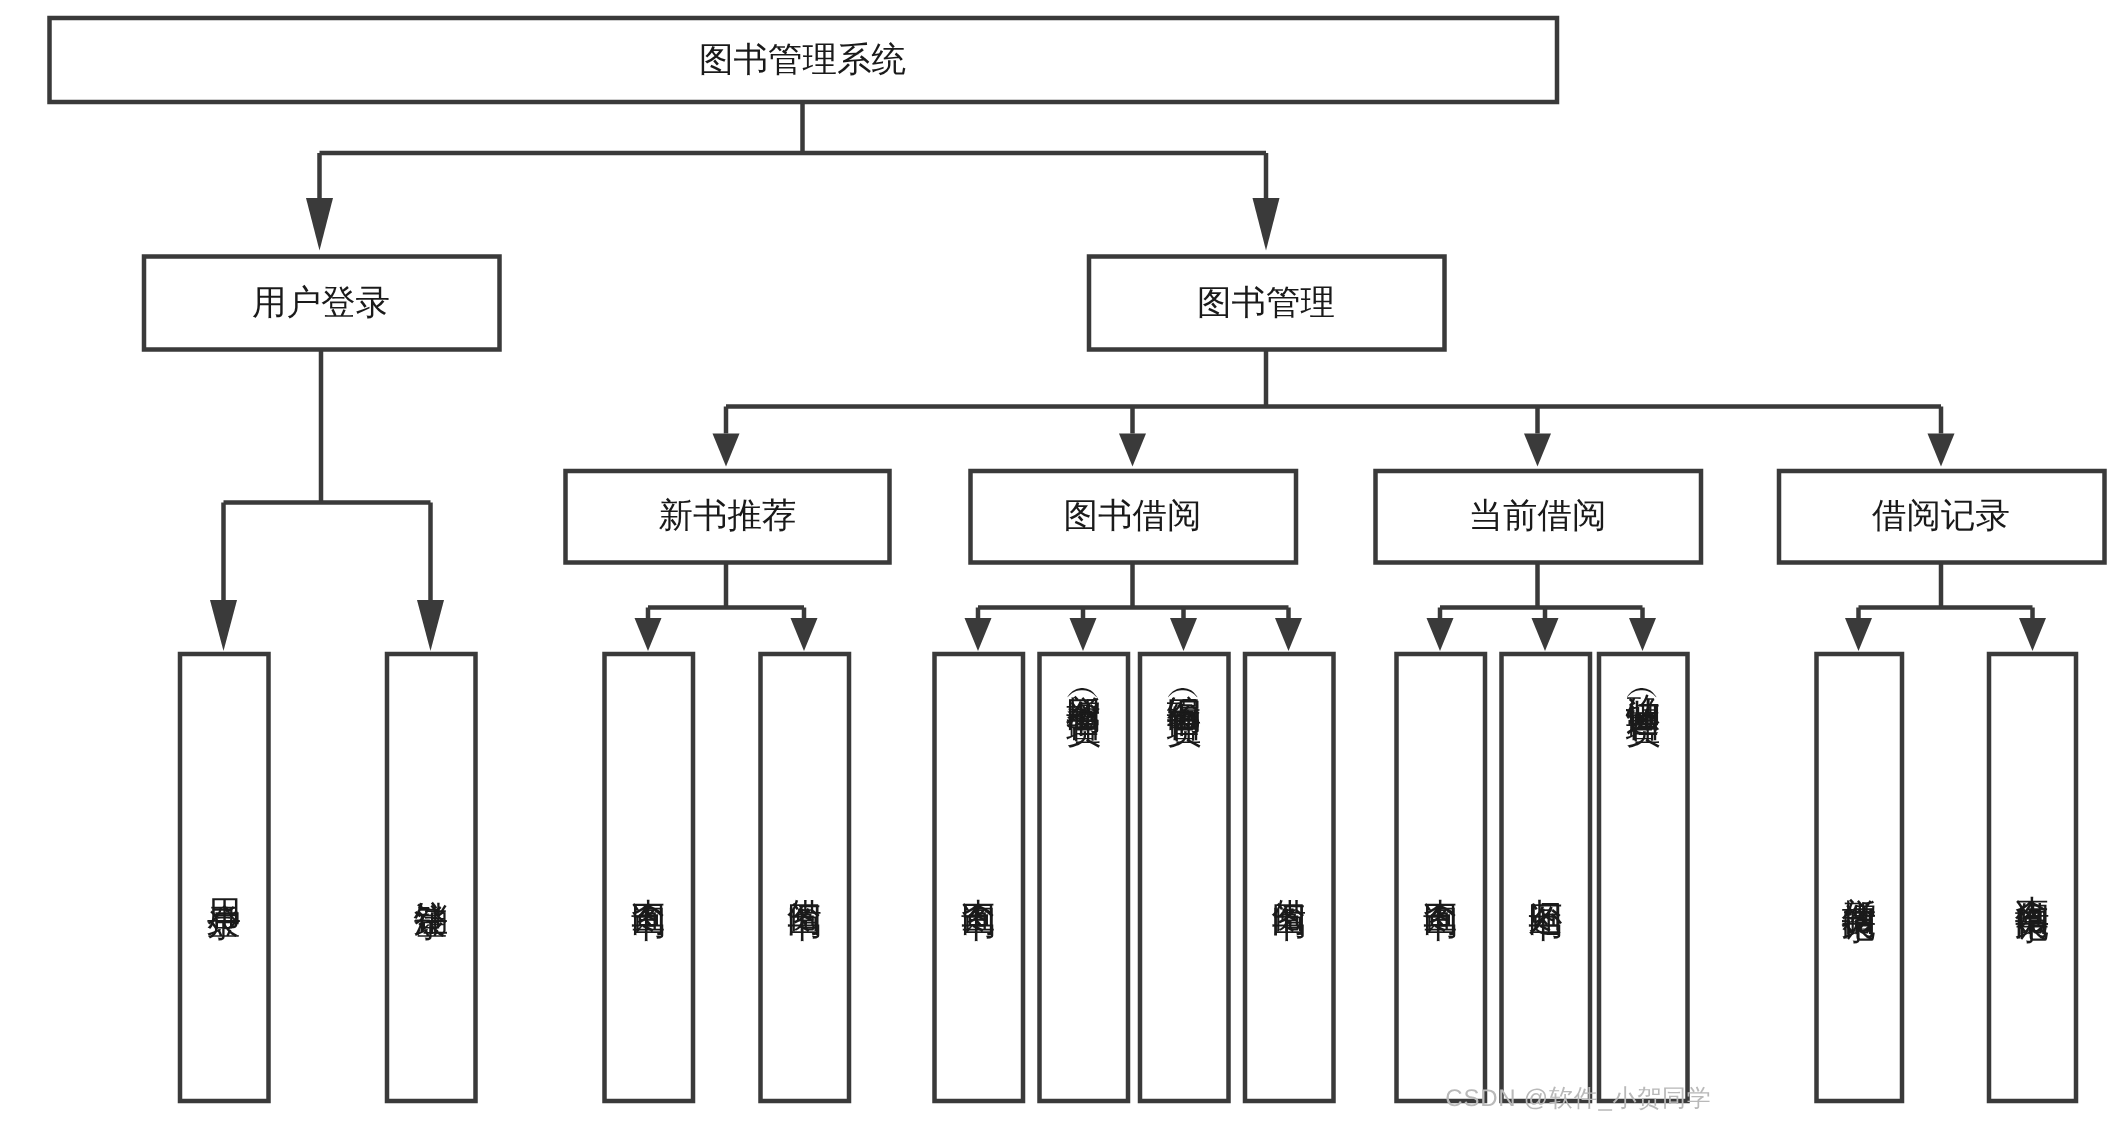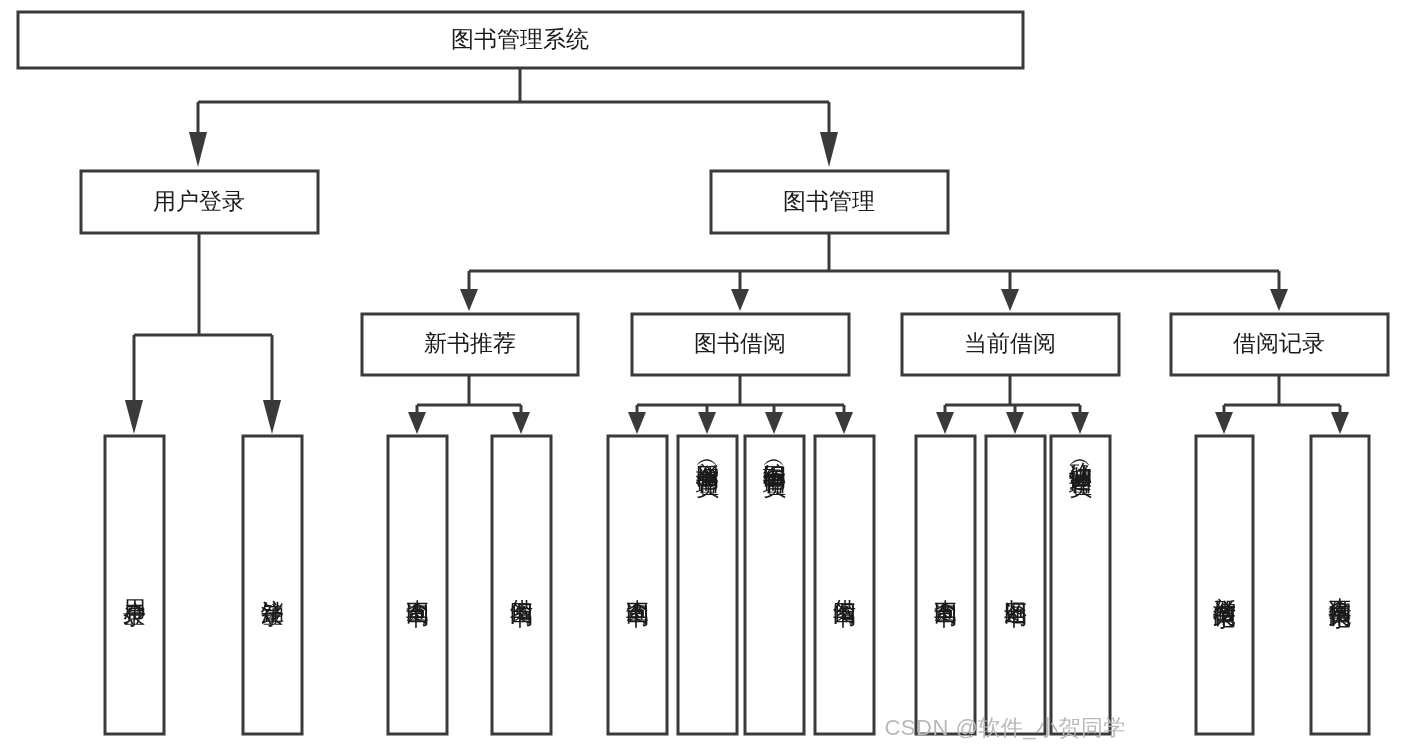--- a/index.html
+++ b/index.html
@@ -9,21 +9,21 @@
   }
   body {
     width: 1405px;
     height: 747px;
     font-family: "Liberation Sans", sans-serif;
     position: relative;
     overflow: hidden;
   }
   #diagram-root {
     position: absolute;
-    left: 0;
+    left: 15px;
     top: 0;
     width: 1134px;
     height: 747px;
   }
   svg { display: block; }
   .node-rect {
     fill: #ffffff;
     stroke: #3a3a3a;
     stroke-width: 3;
   }
@@ -43,21 +43,21 @@
   }
   .arrow-head {
     fill: #3a3a3a;
     stroke: none;
   }
   .watermark {
     position: absolute;
     right: 8px;
     bottom: 4px;
     font-family: "Liberation Sans", sans-serif;
-    font-size: 22px;
+    font-size: 16px;
     color: #b9b9b9;
     white-space: nowrap;
     letter-spacing: 0.5px;
   }
   .vtext-wrap {
     position: absolute;
     display: flex;
     align-items: center;
     justify-content: center;
     pointer-events: none;

